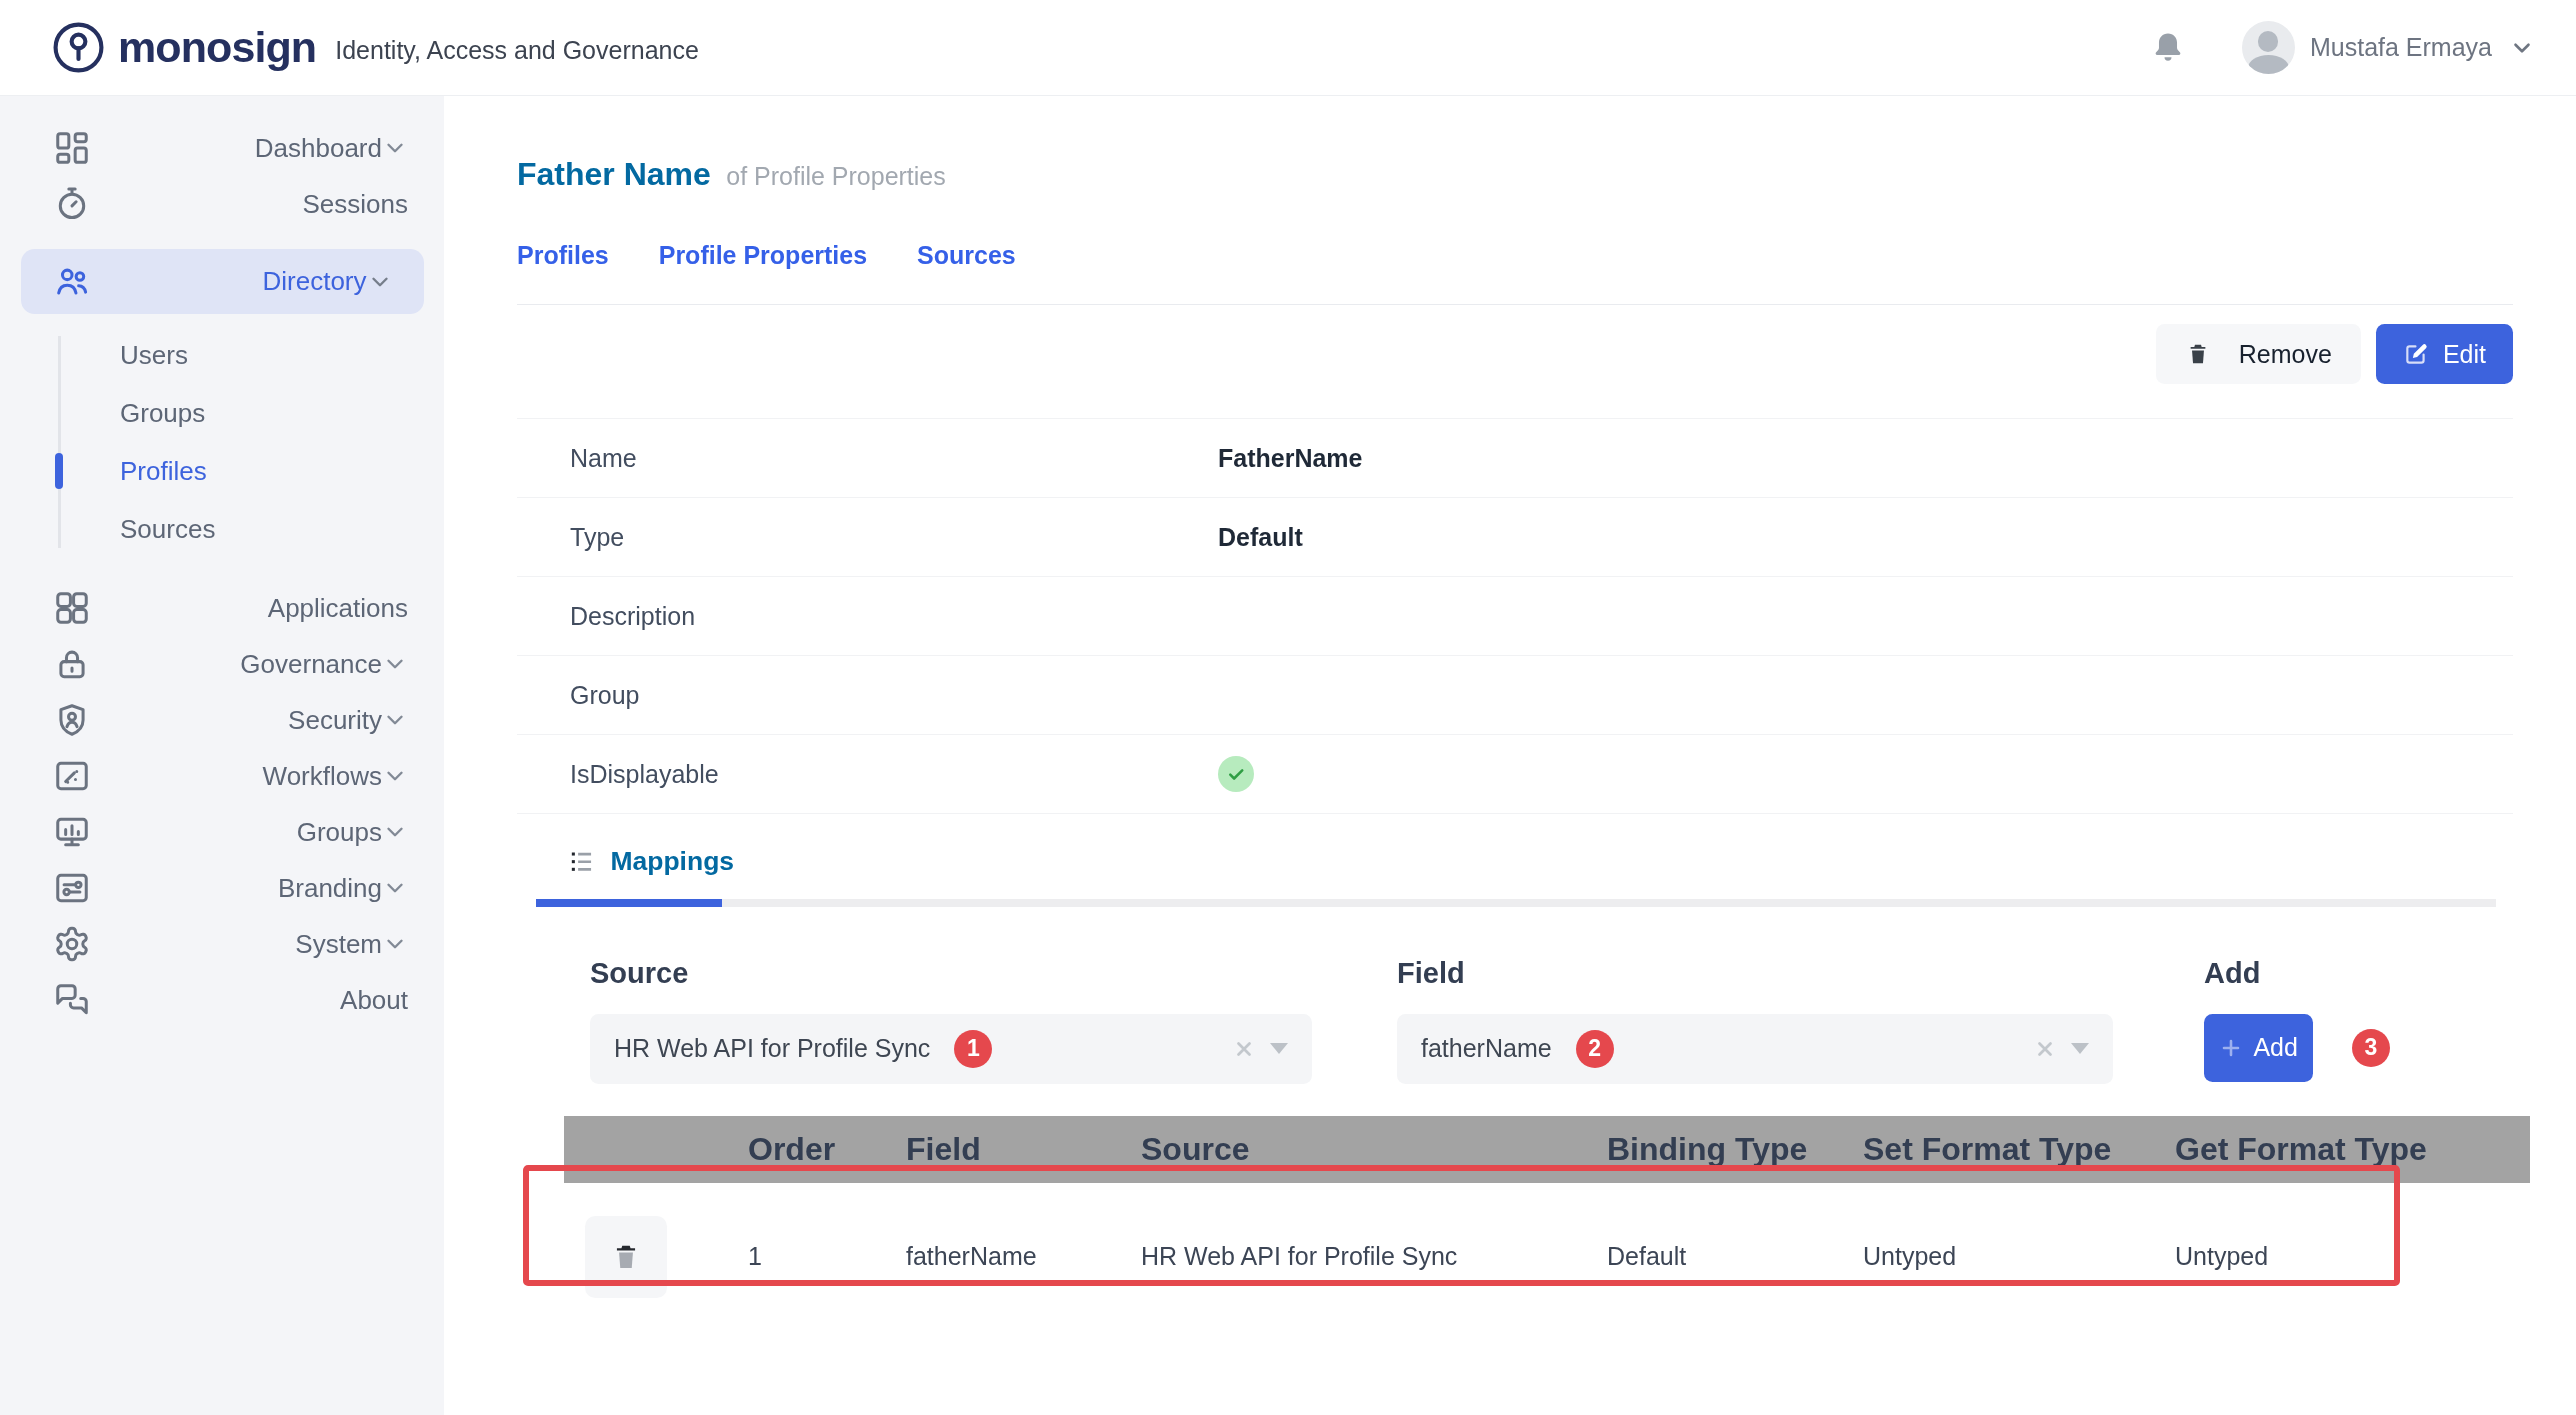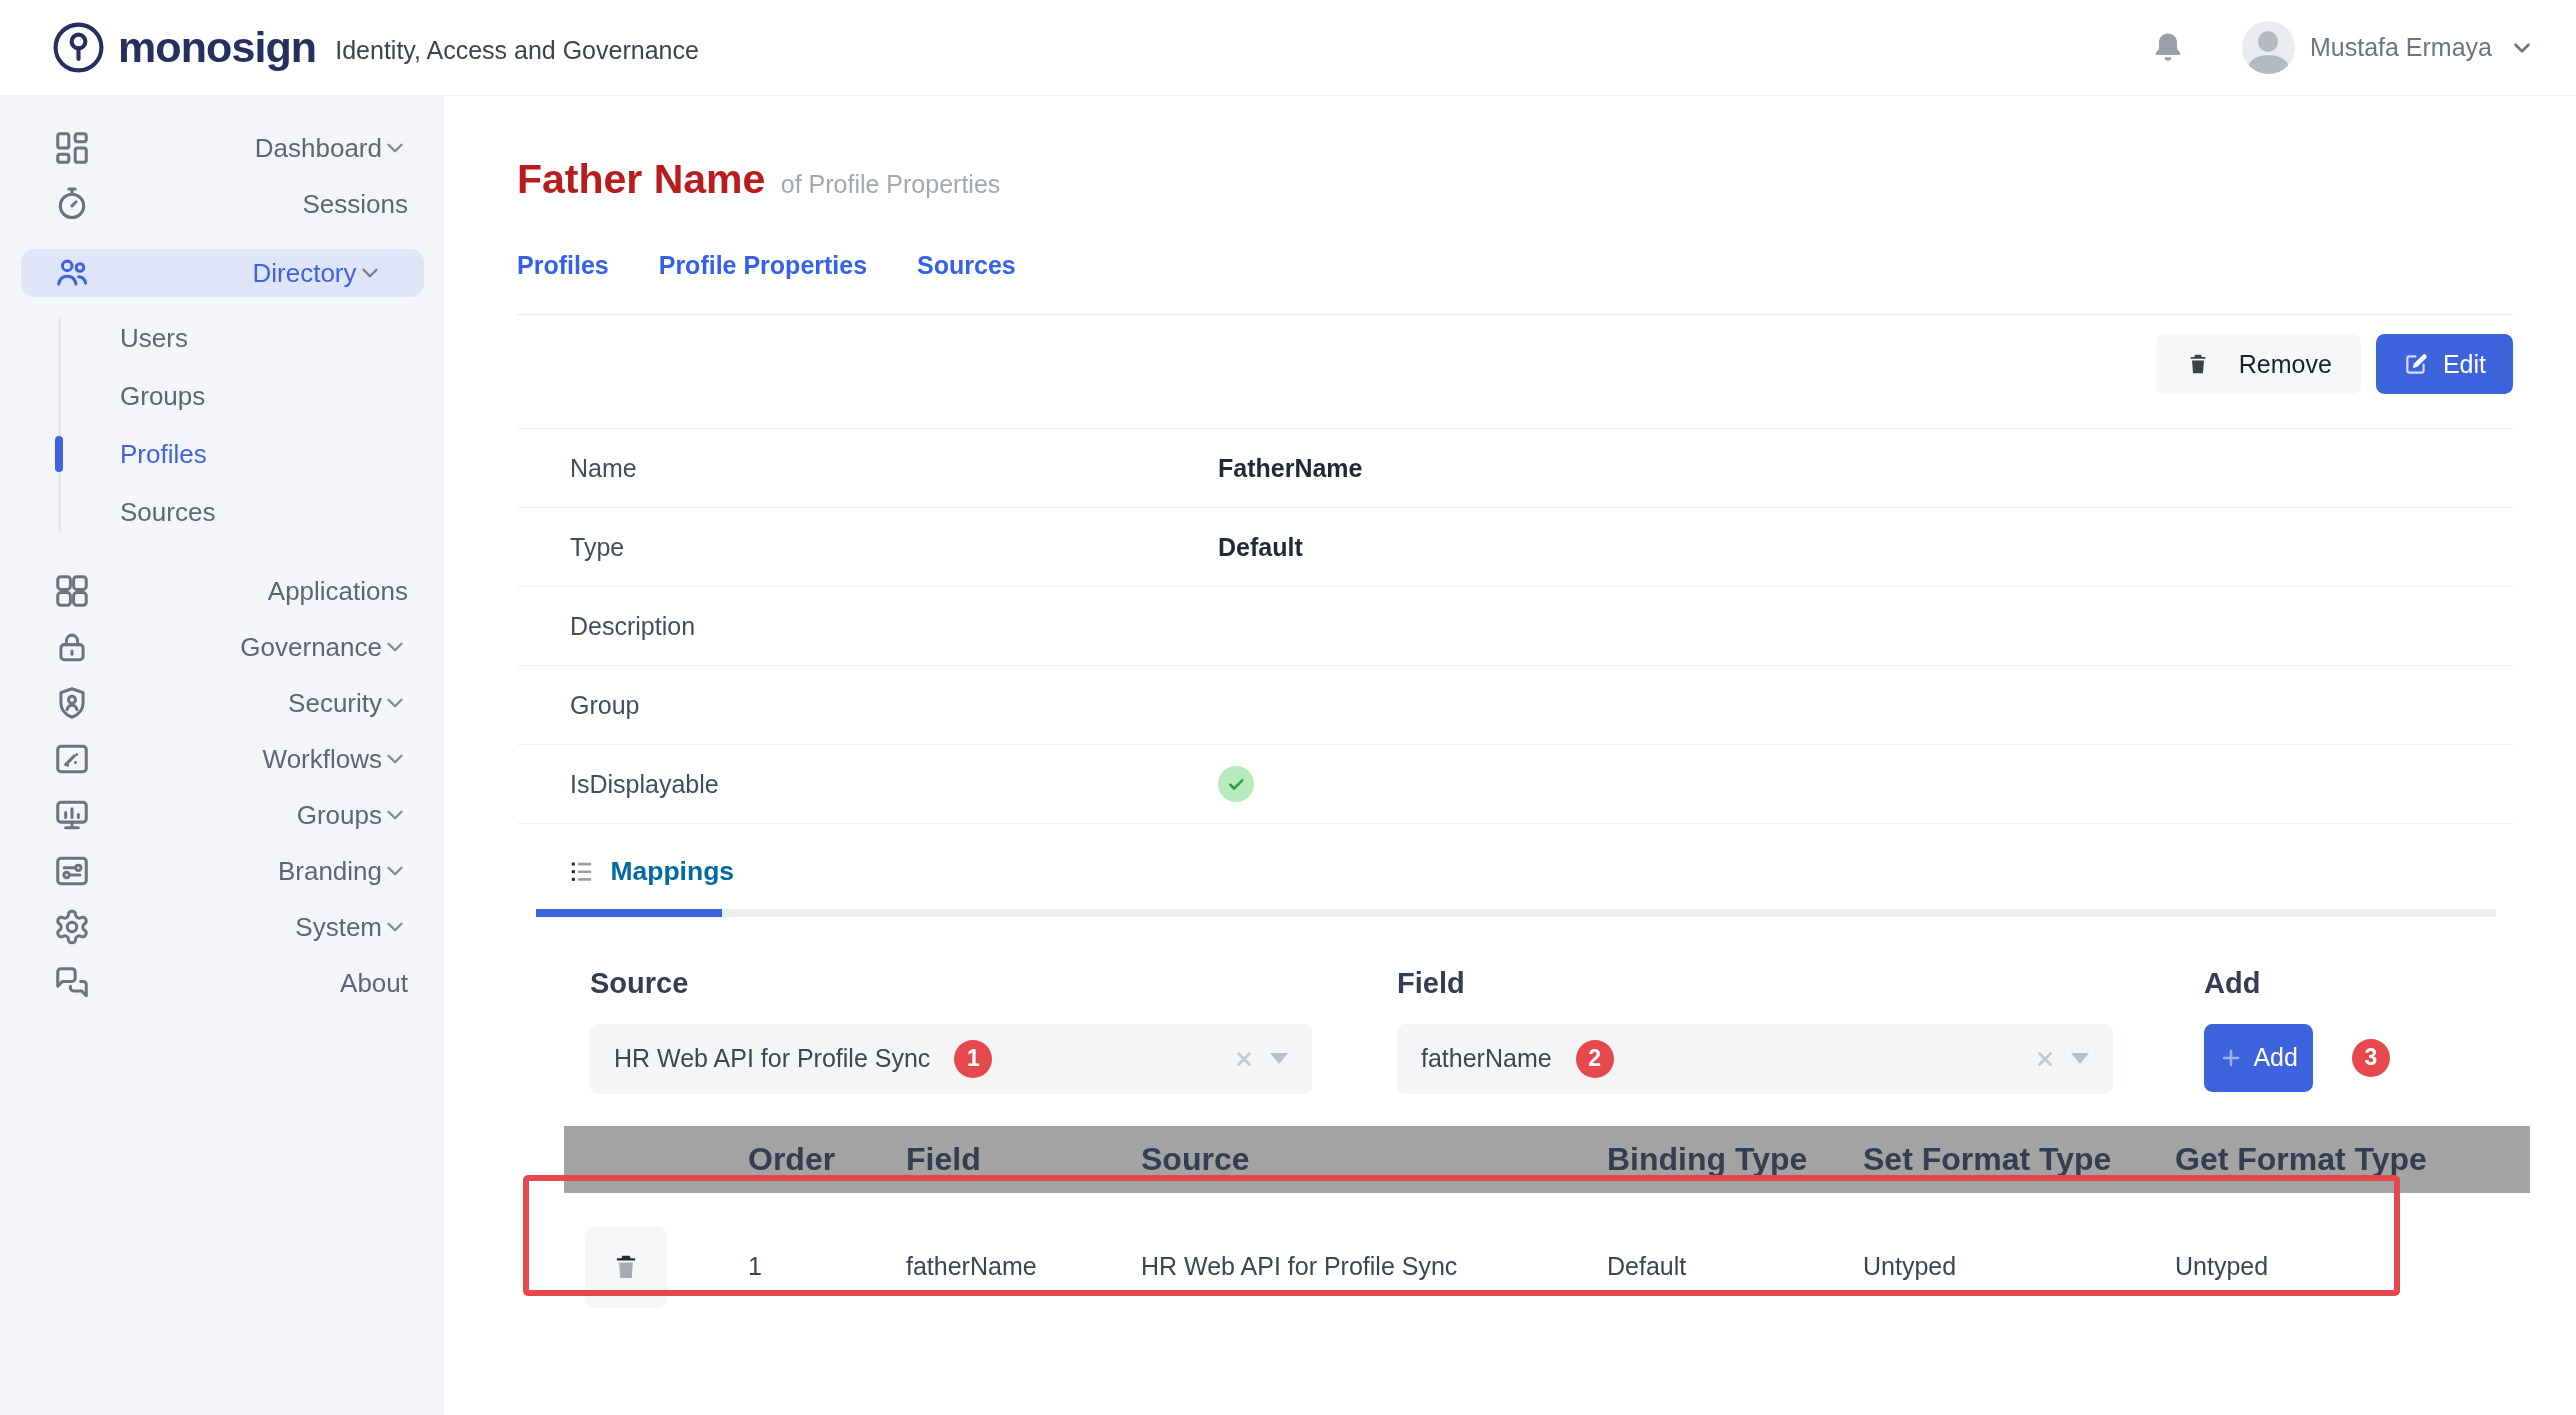--- a/index.html
+++ b/index.html
@@ -33,22 +33,22 @@
     background:#f4f5f8; padding-top:24px; z-index:10;
   }
   .nav-item {
     display:flex; align-items:center; height:56px; padding:0 36px 0 53px;
     font-size:26px; color:#5d6676; cursor:pointer;
   }
   .nav-item .nav-ic { width:38px; height:38px; color:#6b7380; flex:none; }
   .nav-item .nav-label { margin-left:24px; flex:1;text-align:right; }
   .nav-item .chev { width:26px; height:26px; color:#828a96; flex:none; }
   .nav-pill {
-    margin:17px 20.5px 0 20.5px; height:48px; background:#dfe4f6; border-radius:13.7px;
-    padding:0 41px 0 32px; color:#3d63dd;
+    margin:17px 20.5px 0 20.5px; height:65px; background:#dfe4f6; border-radius:13.7px;
+    padding:0 31px 0 32px; color:#3d63dd;
   }
   .nav-pill .nav-ic { color:#3d63dd; }
   .submenu { position:relative; margin-top:12px; }
   .submenu::before {
     content:''; position:absolute; left:58px; top:10.3px; bottom:10.3px; width:2.6px; background:#e2e4e9;
   }
   .subitem {
     position:relative; display:flex; align-items:center; height:58px;
     padding-left:120px; font-size:26px; color:#5d6676; cursor:pointer;
   }
@@ -57,21 +57,21 @@
     content:''; position:absolute; left:55px; top:11px; width:7.7px; height:36px;
     border-radius:5.1px; background:#3d63dd;
   }
   .nav-group2 { margin-top:22px; }
 
   
   .main { position:absolute; left:444px; top:96px; right:0; bottom:0; background:#fff; }
   .content { padding:0 63px 0 73px; }
 
   .title-row { margin-top:60px; display:flex; align-items:baseline; }
-  .page-title { font-size:41px; font-weight:600; color:#b91c1c; }
+  .page-title { font-size:32px; font-weight:600; color:#0369a1; }
   .page-subtitle { font-size:25px; color:#a2a8b0; margin-left:15.4px; }
 
   .tabs { margin-top:48px; display:flex; gap:50px; }
   .tab-link { font-size:25px; font-weight:700; color:#3560e8; cursor:pointer; text-decoration:none; }
 
   .rule { margin-top:34px; border-top:1.7px solid #e9ebef; }
 
   .actions { margin-top:19px; display:flex; justify-content:flex-end; gap:15.4px; }
   .btn { display:flex; align-items:center; height:60px; border:none; border-radius:8.5px; font-size:25px; cursor:pointer; font-family:inherit; }
   .btn-remove { background:#f6f7f9; color:#18212e; padding:0 29px; gap:28px; }

